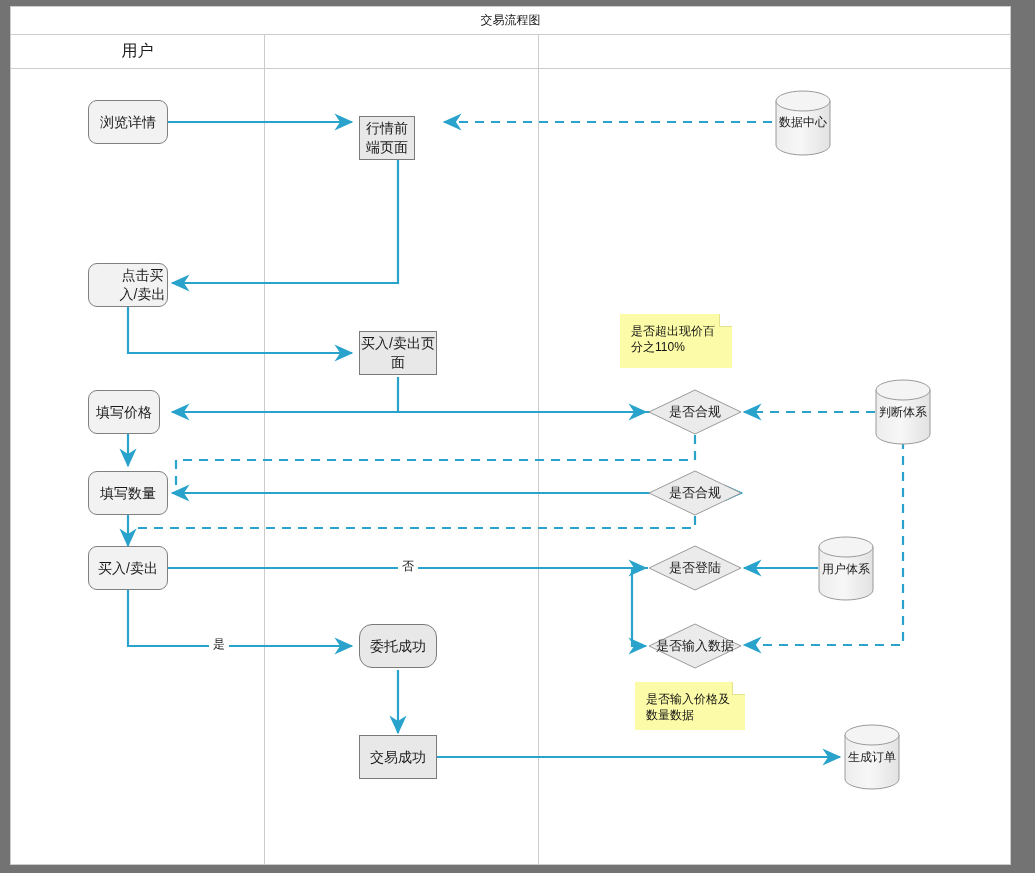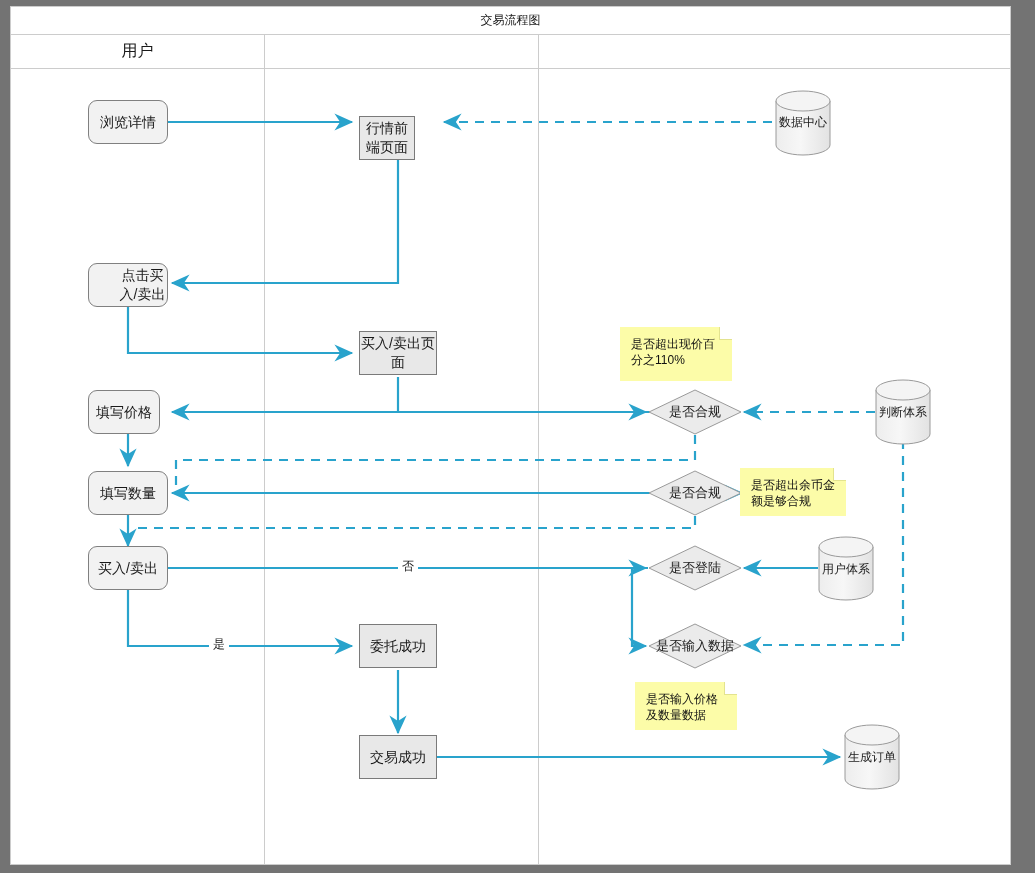--- a/index.html
+++ b/index.html
@@ -221,44 +221,40 @@
   <div class="node n-rounded" style="left:88px; top:263px; width:80px; height:44px;padding-left:29px;">点击买入/卖出</div>
 
   <div class="node n-rect" style="left:359px; top:331px; width:78px; height:44px;">买入/卖出页面</div>
 
   <div class="node n-rounded" style="left:88px; top:390px; width:72px; height:44px;">填写价格</div>
 
   <div class="node n-rounded" style="left:88px; top:471px; width:80px; height:44px;">填写数量</div>
 
   <div class="node n-rounded" style="left:88px; top:546px; width:80px; height:44px;">买入/卖出</div>
 
-  <div class="node n-rect" style="left:359px; top:624px; width:78px; height:44px;">委托成功</div>
+  <div class="node n-rect" style="left:359px; top:624px; width:78px; height:44px;border-radius:13px;">委托成功</div>
 
   <div class="node n-rect" style="left:359px; top:735px; width:78px; height:44px;">交易成功</div>
 
   <div class="n-diamond-label" style="left:655px; top:400px; width:80px; height:24px;">是否合规</div>
   <div class="n-diamond-label" style="left:655px; top:481px; width:80px; height:24px;">是否合规</div>
   <div class="n-diamond-label" style="left:655px; top:556px; width:80px; height:24px;">是否登陆</div>
   <div class="n-diamond-label" style="left:650px; top:634px; width:90px; height:24px;">是否输入数据</div>
 
   <div class="n-cyl-label" style="left:876px; top:396px; width:54px; height:32px;">判断体系</div>
   <div class="n-cyl-label" style="left:819px; top:553px; width:54px; height:32px;">用户体系</div>
   <div class="n-cyl-label" style="left:845px; top:741px; width:54px; height:32px;">生成订单</div>
 
-  <div class="node n-note" style="left:620px; top:327px; width:112px; height:54px;">
+  <div class="node n-note" style="left:620px; top:314px; width:112px; height:54px;">
     <span>是否超出现价百分之110%</span>
     <span class="fold"></span>
   </div>
 
-  <div class="node n-note" style="left:740px; top:468px; width:106px; height:48px;">
-    <span>是否超出余币金额是够合规</span>
-    <span class="fold"></span>
-  </div>
-
-  <div class="node n-note" style="left:635px; top:682px; width:102px; height:48px;">
+
+  <div class="node n-note" style="left:635px; top:682px; width:110px; height:48px;">
     <span>是否输入价格及数量数据</span>
     <span class="fold"></span>
   </div>
 
   <div class="edge-label" style="left:398px; top:558px;">否</div>
   <div class="edge-label" style="left:209px; top:636px;">是</div>
 
 </div>
 
 </body></html>

